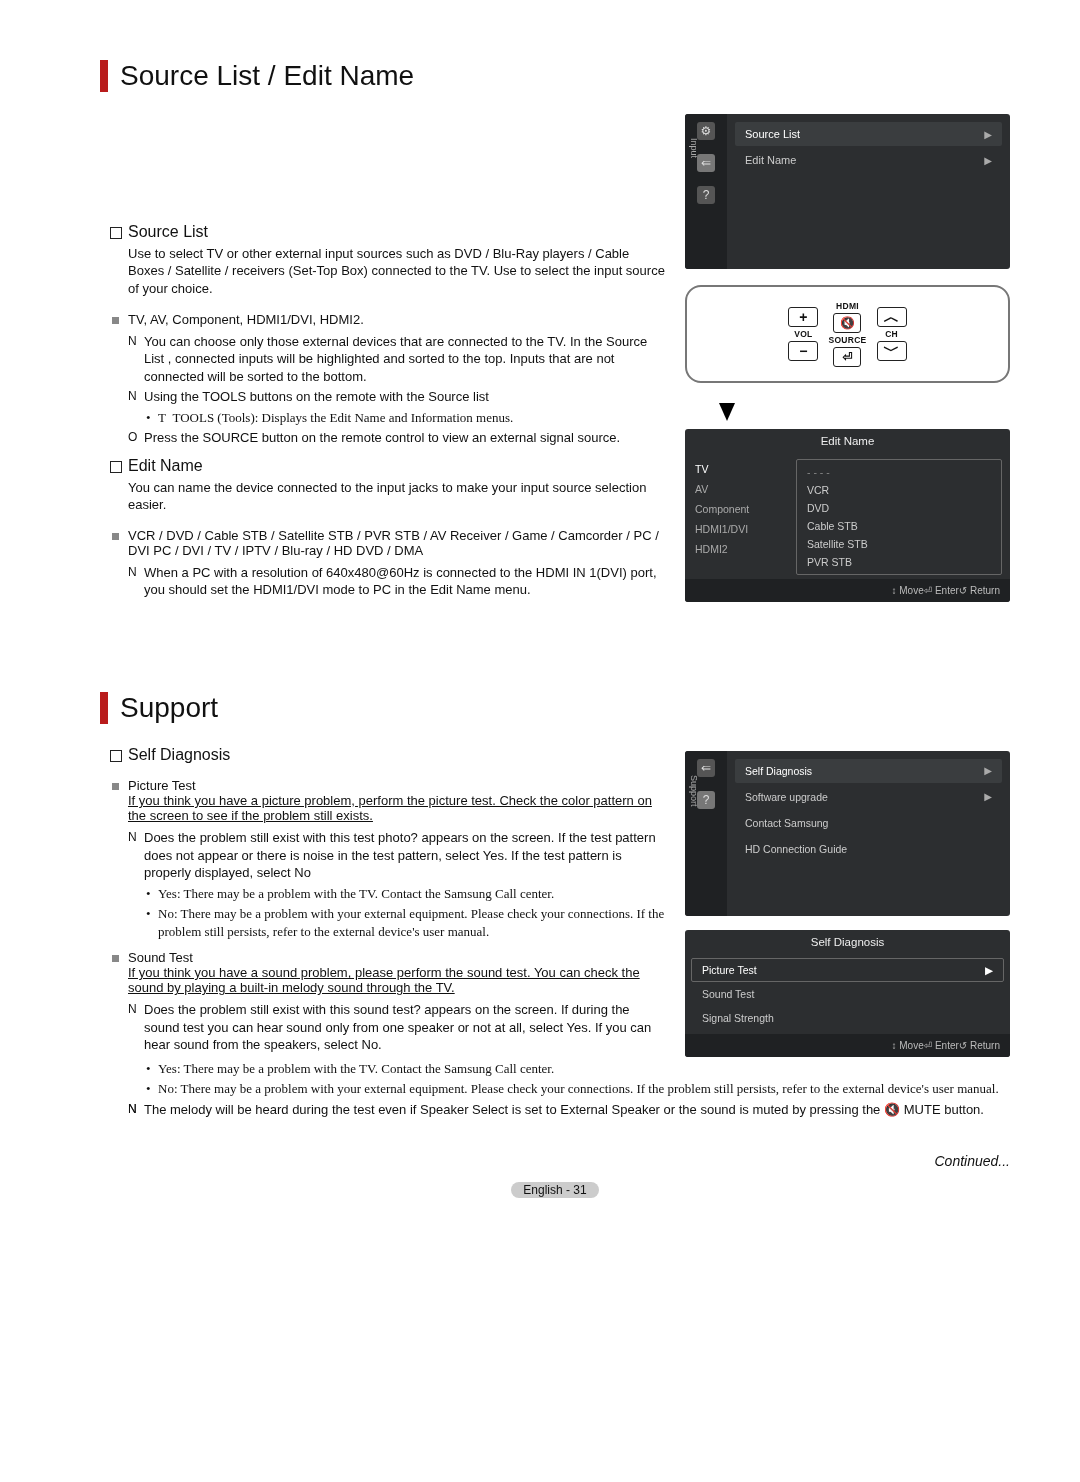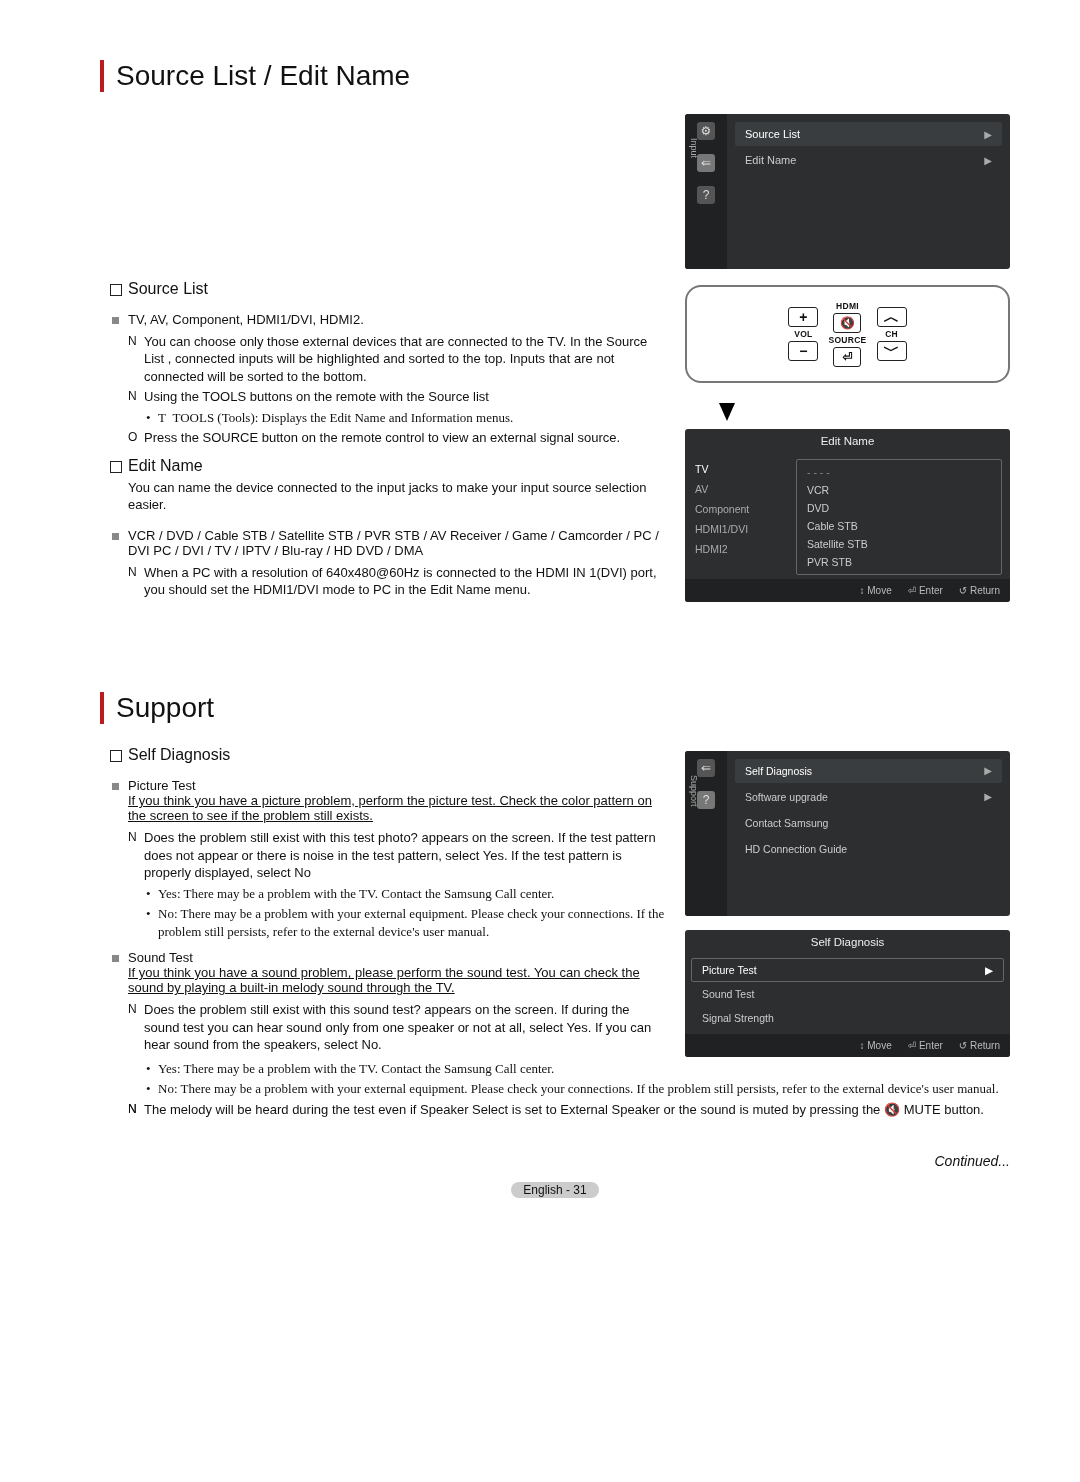--- a/index.html
+++ b/index.html
@@ -1,17 +1,17 @@
 <!DOCTYPE html>
 <html><head>
 <meta charset="utf-8">
 <style>
   * { box-sizing: border-box; margin: 0; padding: 0; }
   body { font-family: Arial, Helvetica, sans-serif; font-size: 14px; color: #111; background: #fff; width: 1080px; margin: 0 auto; padding: 60px 70px 40px 100px; }
-  .page-title { font-size: 28px; font-weight: 400; border-left: 4px solid #b91c1c; padding-left: 12px; margin-bottom: 22px; }
+  .page-title { font-size: 28px; font-weight: 400; border-left: 8px solid #b91c1c; padding-left: 12px; margin-bottom: 22px; }
   .with-osd { display: flex; gap: 20px; align-items: flex-end; }
   .with-osd .text-col { flex: 1; }
   .osd-col { width: 325px; flex: 0 0 325px; }
   .subsec { margin-bottom: 14px; }
   .subsec-head { font-size: 16px; padding-left: 28px; position: relative; margin-bottom: 4px; }
   .subsec-head::before { content: ''; position: absolute; left: 10px; top: 4px; width: 10px; height: 10px; border: 1.5px solid #222; }
   .sub-desc { padding-left: 28px; margin-bottom: 10px; line-height: 1.35; font-size: 13px; }
   .solid-item { padding-left: 28px; position: relative; margin-bottom: 6px; font-size: 13px; }
   .solid-item::before { content: ''; position: absolute; left: 12px; top: 5px; width: 7px; height: 7px; background: #888; }
   .solid-item .label { font-weight: 400; }
@@ -48,21 +48,21 @@
   
   .editname-osd { background: #2c2e30; color: #ccc; font-size: 11px; border-radius: 3px; overflow: hidden; }
   .editname-osd .title { text-align: center; padding: 6px; color: #eee; font-size: 11.5px; }
   .editname-osd .body { display: flex; padding: 6px 8px 4px 8px; gap: 8px; }
   .en-left { flex: 0 0 95px; font-size: 10.5px; color: #aaa; }
   .en-left div { padding: 4px 2px; }
   .en-left div.sel { color: #fff; }
   .en-right { flex: 1; border: 1px solid #666; border-radius: 2px; padding: 3px 0; }
   .en-right div { padding: 3px 10px; font-size: 10.5px; }
   .en-right div.placeholder { color: #888; }
-  .osd-foot { display: flex; justify-content: flex-end; gap: 16px; padding: 6px 10px; font-size: 10px; color: #bbb; background: #1f2123; }
+  .osd-foot { display: flex; justify-content: flex-end; padding: 6px 10px; font-size: 10px; color: #bbb; background: #1f2123; }
   .osd-foot span::before { margin-right: 4px; color: #888; }
 
   
   .support-osd { margin-bottom: 14px; }
   .support-osd .osd-rows .osd-row { font-size: 10.5px; }
   .selfdiag-osd { background: #2c2e30; color: #ccc; font-size: 11px; border-radius: 3px; overflow: hidden; }
   .selfdiag-osd .title { text-align: center; padding: 6px; color: #eee; font-size: 11.5px; }
   .selfdiag-osd .list { padding: 4px 6px; }
   .selfdiag-osd .list div { padding: 5px 10px; font-size: 10.5px; border-radius: 2px; border: 1px solid transparent; display: flex; justify-content: space-between; }
   .selfdiag-osd .list div.sel { border-color: #666; color: #fff; }
@@ -75,20 +75,21 @@
 </style>
 </head>
 <body>
 
 <div class="page-title">Source List / Edit Name</div>
 
 <div class="with-osd">
   <div class="text-col">
     <div class="subsec">
       <div class="subsec-head">Source List</div>
+      <div class="sub-desc">Use to select TV or other external input sources such as DVD / Blu-Ray players / Cable Boxes / Satellite / receivers (Set-Top Box) connected to the TV. Use to select the input source of your choice.</div>
     </div>
 
     <div class="solid-item">
       <span>TV, AV, Component, HDMI1/DVI, HDMI2.</span>
     </div>
     <div class="note"><span class="marker">N</span><span>You can choose only those external devices that are connected to the TV. In the Source List , connected inputs will be highlighted and sorted to the top. Inputs that are not connected will be sorted to the bottom.</span></div>
     <div class="note"><span class="marker">N</span><span>Using the TOOLS buttons on the remote with the Source list</span></div>
     <div class="bullet"><span class="marker" style="left:46px">T</span>&nbsp;&nbsp;<span>TOOLS (Tools): Displays the Edit Name  and Information   menus.</span></div>
     <div class="note"><span class="marker">O</span><span>Press the SOURCE button on the remote control to view an external signal source.</span></div>
 

